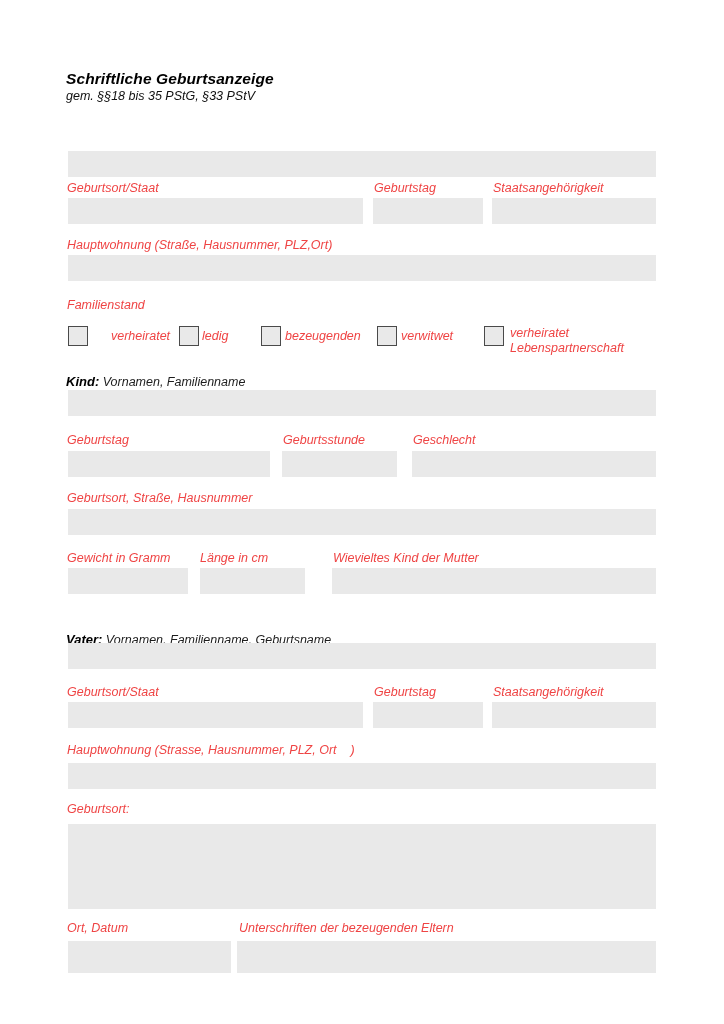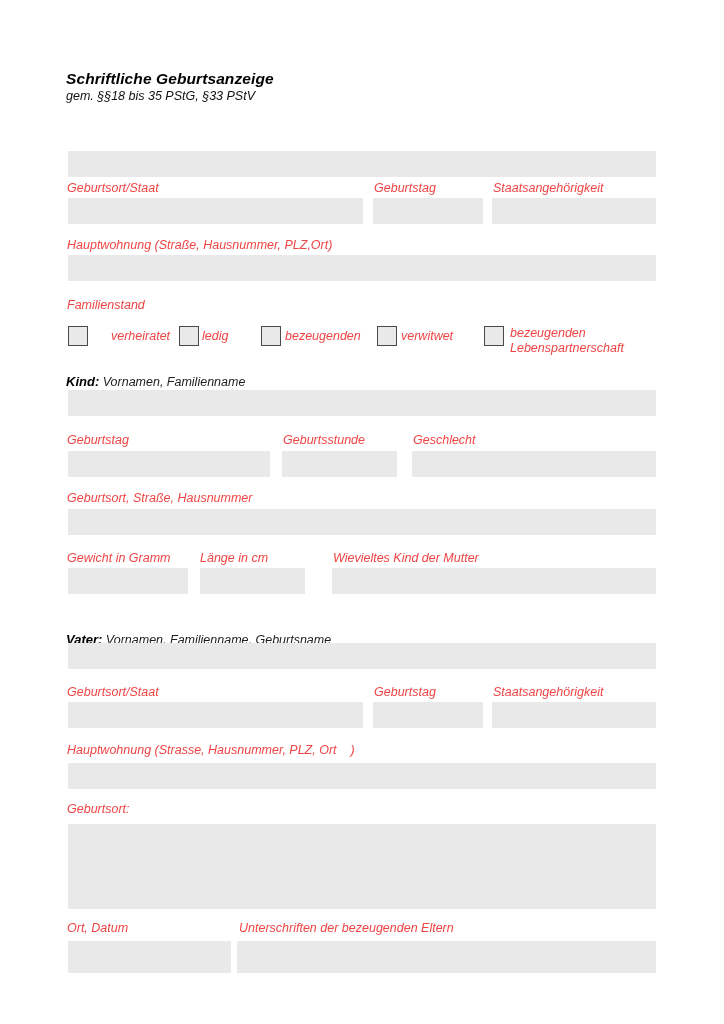--- a/index.html
+++ b/index.html
@@ -107,21 +107,21 @@
   <div class="cb" style="left:179px; top:326px;"></div>
   <div class="lbl" style="left:202px; top:329px;">ledig</div>
 
   <div class="cb" style="left:261px; top:326px;"></div>
   <div class="lbl" style="left:285px; top:329px;">bezeugenden</div>
 
   <div class="cb" style="left:377px; top:326px;"></div>
   <div class="lbl" style="left:401px; top:329px;">verwitwet</div>
 
   <div class="cb" style="left:484px; top:326px;"></div>
-  <div class="lbl lbl-wrap" style="left:510px; top:326px; width:160px;">bezeugenden
+  <div class="lbl lbl-wrap" style="left:510px; top:326px; width:160px;">verheiratet
 Lebenspartnerschaft</div>
 
   <div class="sect" style="left:66px; top:374px;"><b>Kind:</b><span> Vornamen, Familienname</span></div>
   <div class="fld" style="left:68px; top:390px; width:588px; height:26px;"></div>
 
   <div class="lbl" style="left:67px; top:433px;">Geburtstag</div>
   <div class="fld" style="left:68px; top:451px; width:202px; height:26px;"></div>
 
   <div class="lbl" style="left:283px; top:433px;">Geburtsstunde</div>
   <div class="fld" style="left:282px; top:451px; width:115px; height:26px;"></div>

